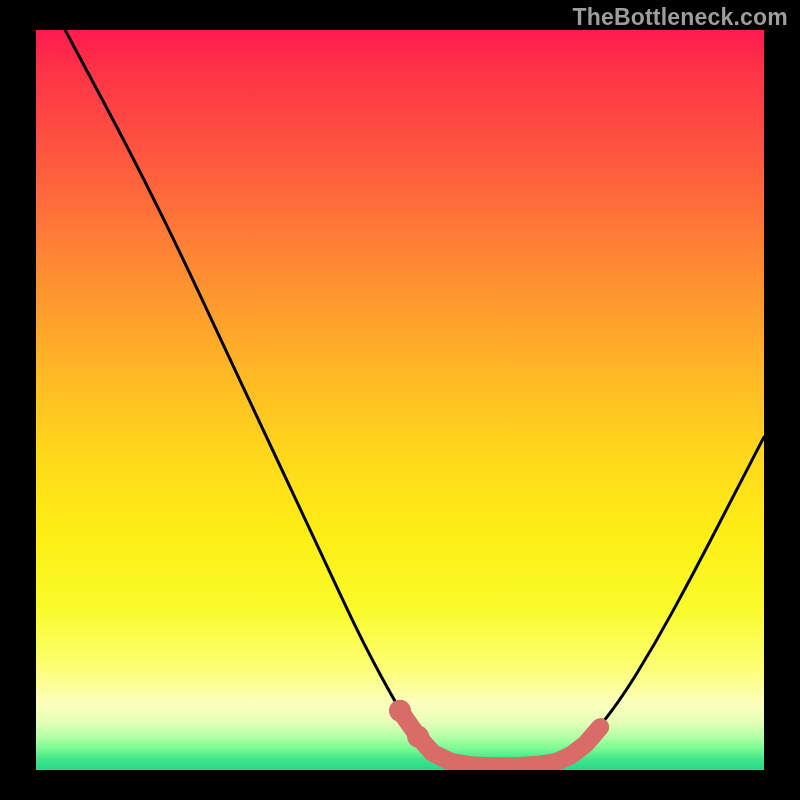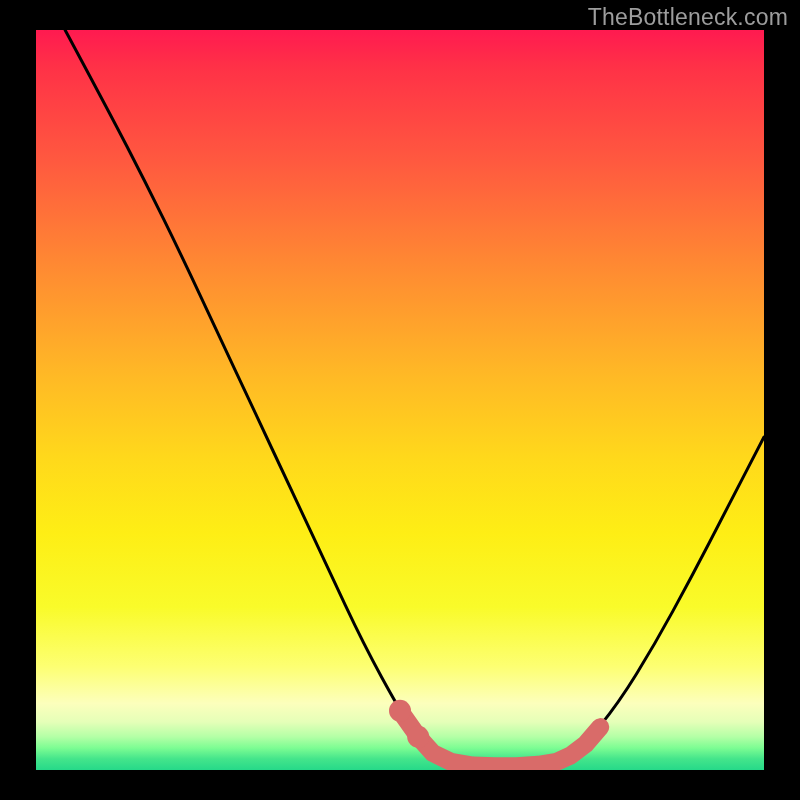--- a/index.html
+++ b/index.html
@@ -59,21 +59,21 @@
     width: 728px;
     height: 740px;
   }
   .watermark {
     position: absolute;
     top: 4px;
     right: 12px;
     color: #9d9d9d;
     font-size: 23px;
     letter-spacing: 0.2px;
-    font-weight: 400;
+    font-weight: 700;
     user-select: none;
   }
 </style>
 </head>
 <body>
 
 <div class="watermark">TheBottleneck.com</div>
 
 <div class="frame">
 

